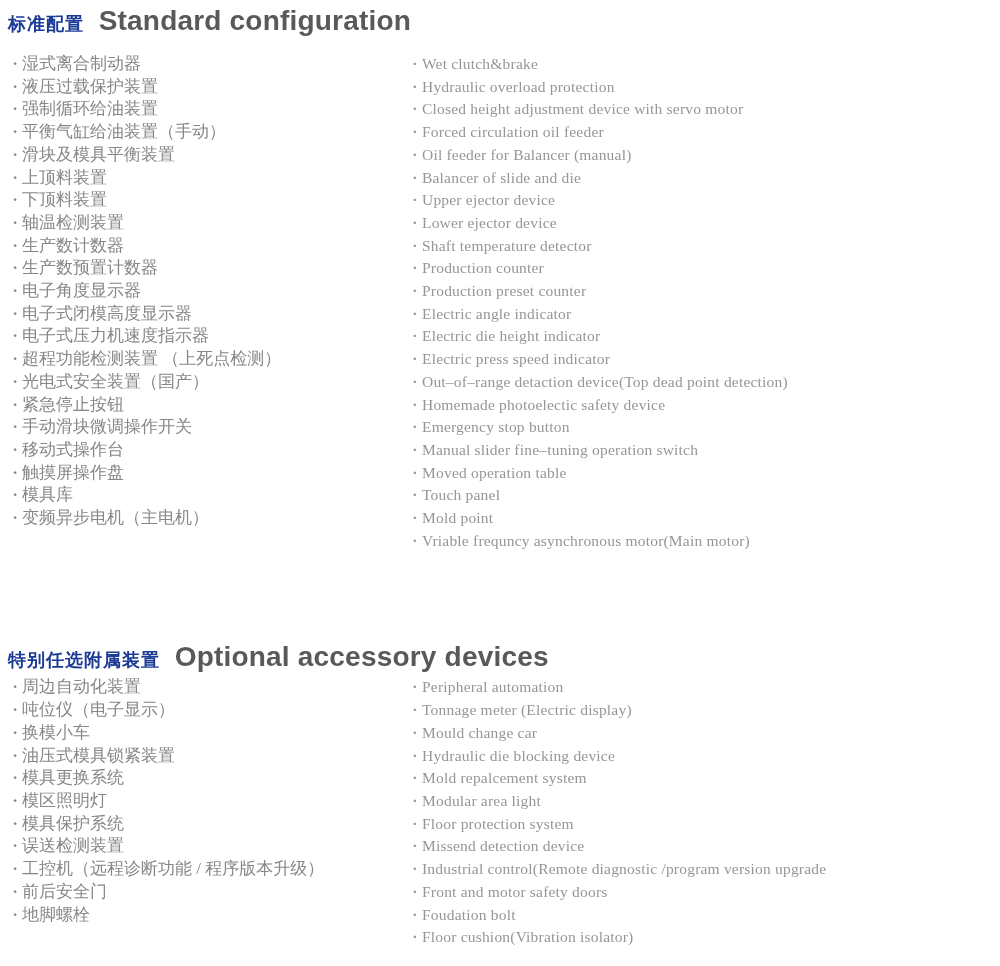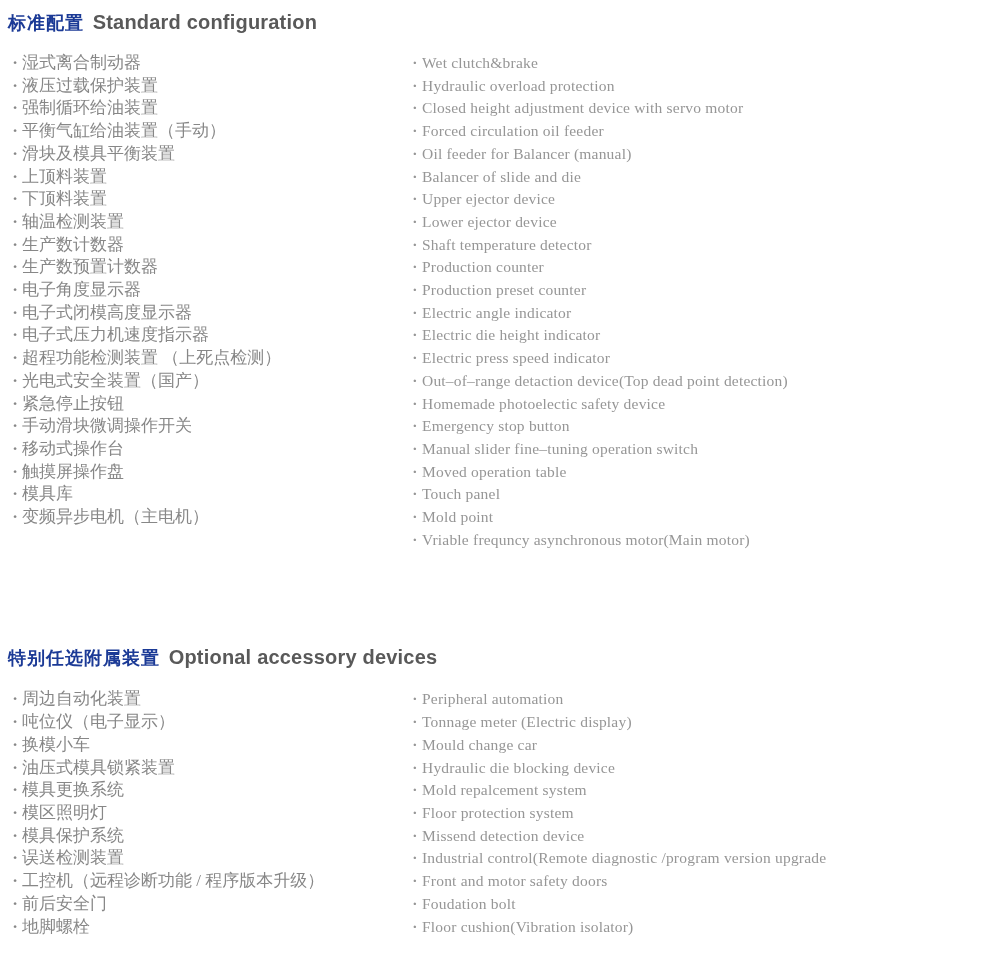--- a/index.html
+++ b/index.html
@@ -28,30 +28,30 @@
   .section-1 h2 { padding-top: 5px; }
   .section-2 { margin-top: 89px; }
 
   .sec-title-zh {
     font-size: 18px;
     font-weight: 800;
     color: var(--title-blue);
     letter-spacing: 1px;
   }
   .sec-title-en {
-    font-size: 20px;
+    font-size: 28px;
     font-weight: 700;
     color: var(--subtitle-gray);
-    margin-left: 2px;
+    margin-left: 8px;
     letter-spacing: 0.2px;
   }
 
   .list-cols { display: flex; font-family: Liberation Serif, serif; }
   .section-1 .list-cols { margin-top: 13px; }
-  .section-2 .list-cols { margin-top: 14px; }
+  .section-2 .list-cols { }
 
   ul.col {
     list-style: none;
     margin: 0;
     padding: 0;
   }
   ul.col li {
     line-height: 22.7px;
     white-space: nowrap;
   }
@@ -153,20 +153,21 @@
           <li><span class="bullet">·</span><span>工控机（远程诊断功能 / 程序版本升级）</span></li>
           <li><span class="bullet">·</span><span>前后安全门</span></li>
           <li><span class="bullet">·</span><span>地脚螺栓</span></li>
         </ul>
       <ul class="col col-en">
           <li><span class="bullet">·</span><span>Peripheral automation</span></li>
           <li><span class="bullet">·</span><span>Tonnage meter (Electric display)</span></li>
           <li><span class="bullet">·</span><span>Mould change car</span></li>
           <li><span class="bullet">·</span><span>Hydraulic die blocking device</span></li>
           <li><span class="bullet">·</span><span>Mold repalcement system</span></li>
+          <li><span class="bullet">·</span><span>Modular area light</span></li>
           <li><span class="bullet">·</span><span>Floor protection system</span></li>
           <li><span class="bullet">·</span><span>Missend detection device</span></li>
           <li><span class="bullet">·</span><span>Industrial control(Remote diagnostic /program version upgrade</span></li>
           <li><span class="bullet">·</span><span>Front and motor safety doors</span></li>
           <li><span class="bullet">·</span><span>Foudation bolt</span></li>
           <li><span class="bullet">·</span><span>Floor cushion(Vibration isolator)</span></li>
         </ul>
     </div>
   </section>
 

